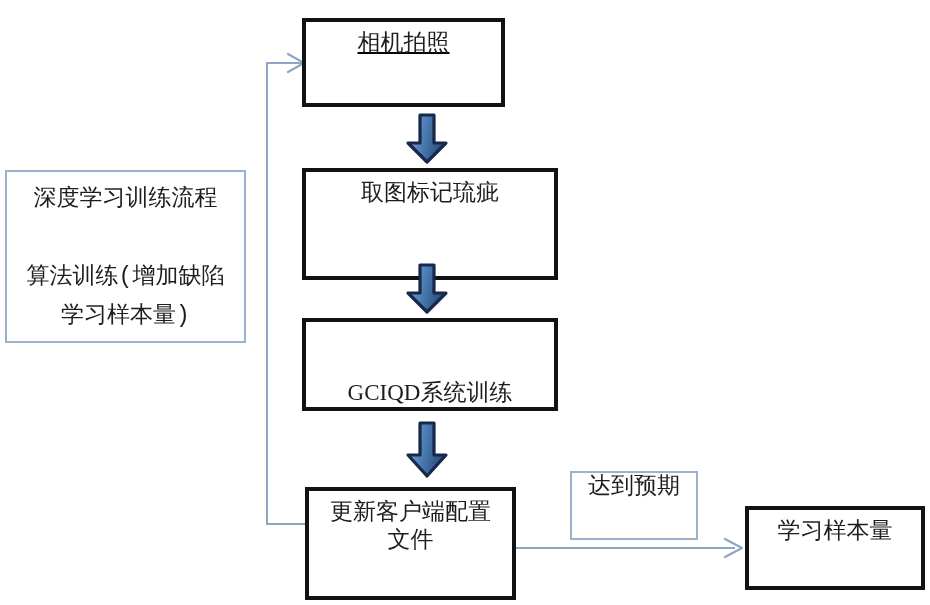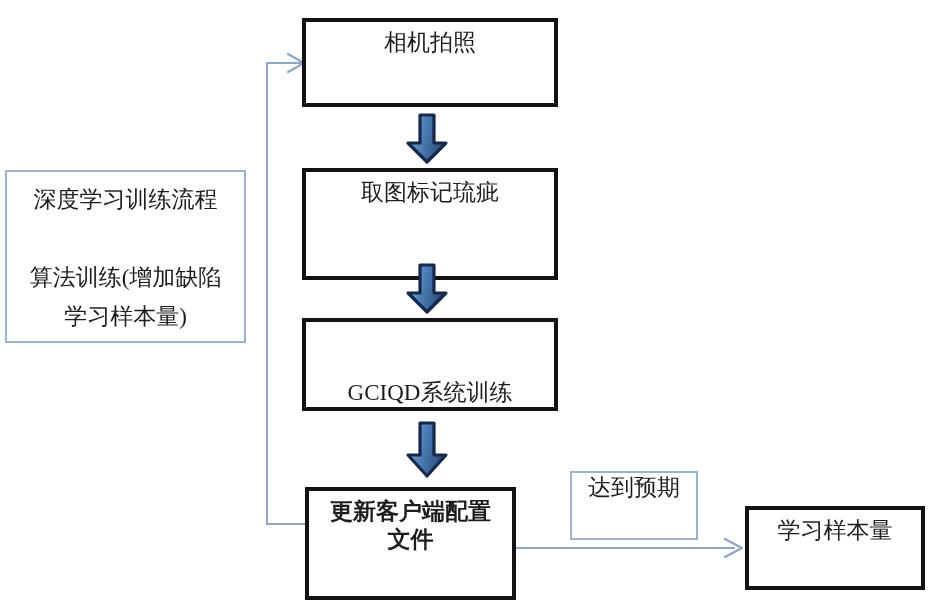--- a/index.html
+++ b/index.html
@@ -37,20 +37,21 @@
   }
 
   
   .node-light {
     position: absolute;
     box-sizing: border-box;
     background: #ffffff;
     border: 2px solid #9bb2cd;
     display: flex;
     justify-content: center;
+    font-family: Liberation Mono, monospace;
   }
   .node-light .node-label {
     color: #1d1d1d;
     font-size: 23px;
     line-height: 1.70;
     text-align: center;
     white-space: pre-line;
     padding-top: 8px;
   }
   .node-light.center-block .node-label {
@@ -91,21 +92,21 @@
 
   <div class="conn-line conn-h" style="left:266px; top:523px; width:42px;"></div>
   <div class="conn-line conn-v" style="left:266px; top:62px; height:463px;"></div>
   <div class="conn-line conn-h" style="left:266px; top:62px; width:36px;"></div>
   <div class="conn-arrowhead" style="left:286px; top:52px;">
     <svg width="22" height="22" viewBox="0 0 22 22">
       <path d="M2 2 L18 11 L2 20" fill="none" stroke="#8ca6c4" stroke-width="2.2" stroke-linecap="round" stroke-linejoin="round"></path>
     </svg>
   </div>
 
-  <div class="node-heavy" style="left:302px; top:18px; width:256px; height:89px;">
+  <div class="node-heavy" style="left:302px; top:18px; width:203px; height:89px;text-decoration:underline;">
     <div class="node-label">相机拍照</div>
   </div>
 
   <div class="block-arrow" style="left:404px; top:113px;">
     <svg width="46" height="52" viewBox="0 0 46 52">
       <defs>
         <linearGradient id="ga1" x1="0" y1="0" x2="1" y2="0.25">
           <stop offset="0%" stop-color="#2f5a8c"></stop>
           <stop offset="22%" stop-color="#6d97c8"></stop>
           <stop offset="50%" stop-color="#4b7cb4"></stop>
@@ -145,21 +146,21 @@
           <stop offset="0%" stop-color="#2f5a8c"></stop>
           <stop offset="22%" stop-color="#6d97c8"></stop>
           <stop offset="50%" stop-color="#4b7cb4"></stop>
           <stop offset="100%" stop-color="#2a4d79"></stop>
         </linearGradient>
       </defs>
       <path d="M16 2 L30 2 L30 34 L42 34 L23 55 L4 34 L16 34 Z" fill="url(#ga3)" stroke="#16294a" stroke-width="3.2" stroke-linejoin="round"></path>
     </svg>
   </div>
 
-  <div class="node-heavy" style="left:305px; top:487px; width:211px; height:113px;font-weight:bold;">
+  <div class="node-heavy" style="left:305px; top:487px; width:211px; height:113px;">
     <div class="node-label">更新客户端配置
 文件</div>
   </div>
 
   <div class="conn-line conn-h" style="left:516px; top:547px; width:219px;"></div>
   <div class="conn-arrowhead" style="left:722px; top:537px;">
     <svg width="24" height="22" viewBox="0 0 24 22">
       <path d="M3 2 L20 11 L3 20" fill="none" stroke="#8ca6c4" stroke-width="2.2" stroke-linecap="round" stroke-linejoin="round"></path>
     </svg>
   </div>

